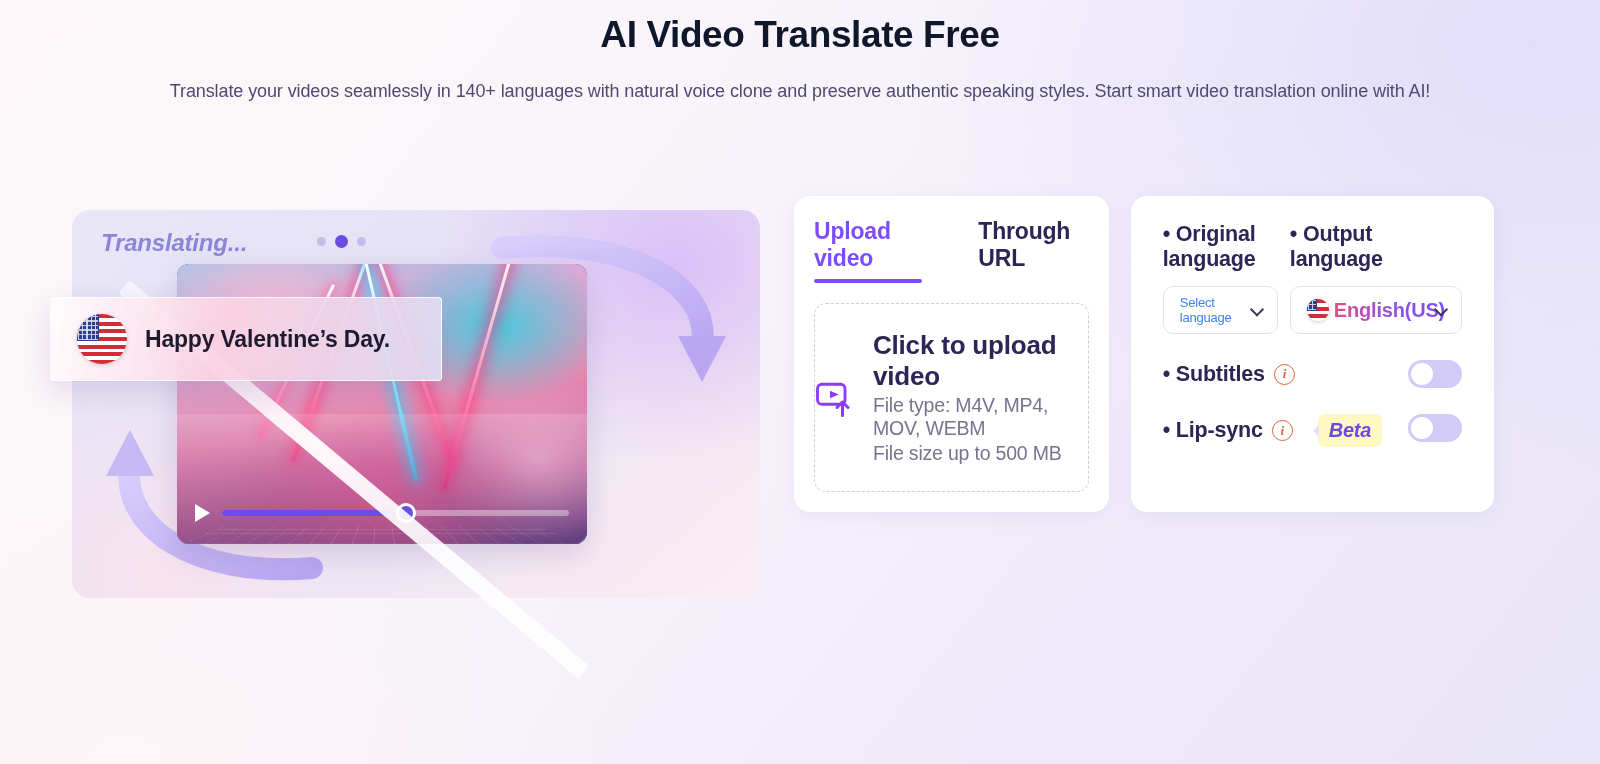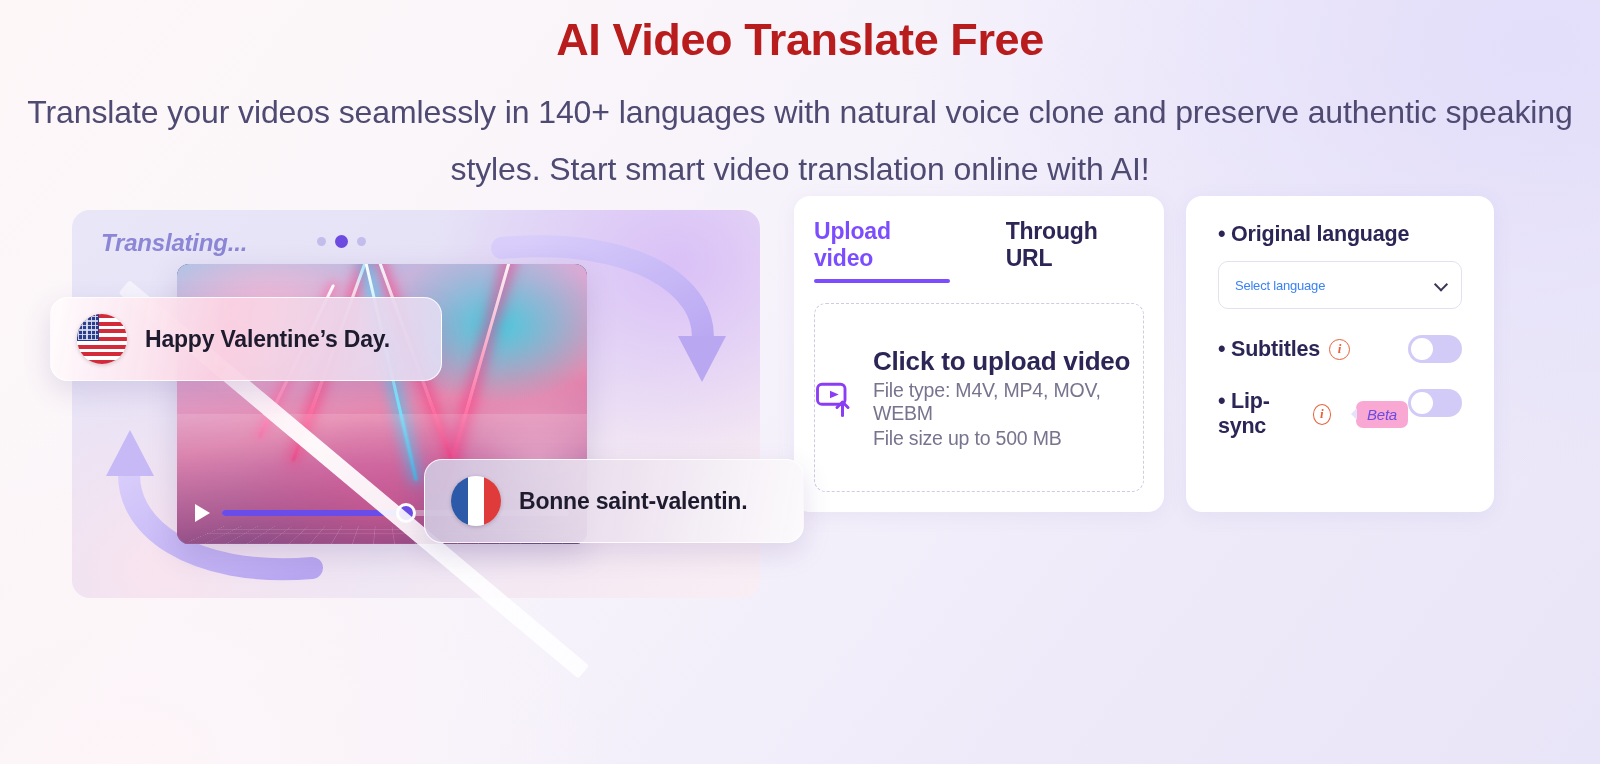--- a/index.html
+++ b/index.html
@@ -18,30 +18,30 @@
       linear-gradient(128deg, #fdf7f8 0%, #fbf6f9 22%, #f6f2fb 48%, #eeeaf9 72%, #e9e5f8 100%);
     position: relative;
   }
 
   
   .hero {
     padding-top: 14px;
     text-align: center;
   }
   .hero-title {
-    font-size: 45px;
+    font-size: 37px;
     font-weight: 800;
     letter-spacing: -0.4px;
-    color: #b91c1c;
+    color: #0f172a;
     line-height: 1.15;
   }
   .hero-sub {
     margin: 18px auto 0;
     width: 1560px;
-    font-size: 32px;
+    font-size: 18px;
     line-height: 1.78;
     color: #4e4a72;
     font-weight: 400;
     letter-spacing: -0.1px;
   }
 
   
   .main {
     position: absolute;
     top: 196px;
@@ -179,21 +179,21 @@
     transform: translate(-50%,-50%);
     width: 20px; height: 20px; border-radius: 50%;
     background: #6a4ce8; border: 3px solid #fff;
   }
 
   
   .bubble {
     position: absolute;
     display: flex; align-items: center; gap: 18px;
     padding: 16px 26px;
-    border-radius: 18px;
+    border-radius: 4px;
     border: 1.5px solid rgba(255,255,255,.85);
     box-shadow: 0 10px 28px rgba(100,70,150,0.16);
     font-size: 23px;
     font-weight: 600;
     color: #1e1b2e;
     letter-spacing: -0.2px;
     white-space: nowrap;
   }
   .bubble-en {
     left: -22px; top: 101px;
@@ -337,23 +337,23 @@
     width: 21px; height: 21px; border-radius: 50%;
     border: 1.7px solid #e8613a;
     color: #e8613a;
     font-size: 13px; font-weight: 700; font-style: italic;
     display: flex; align-items: center; justify-content: center;
     font-family: "Liberation Serif", serif;
   }
   .beta {
     position: relative;
     margin-left: 16px;
-    background: #f9a8d4;
+    background: #fef9c3;
     color: #6d4ae0;
-    font-size: 15px; font-weight: 400; font-style: italic;
+    font-size: 20px; font-weight: 700; font-style: italic;
     padding: 5px 11px;
     border-radius: 7px;
   }
   .beta::before {
     content: "";
     position: absolute; left: -5px; top: 50%;
     transform: translateY(-50%);
     border-top: 6px solid transparent;
     border-bottom: 6px solid transparent;
     border-right: 6px solid #e7e2fb;
@@ -429,28 +429,20 @@
     <div class="slash"></div>
 
     <div class="bubble bubble-en">
       <span class="flag flag-us">
         <span class="stripes"></span>
           <span class="canton"></span>
       </span>
       <span>Happy Valentine’s Day.</span>
     </div>
 
-    <div class="bubble bubble-fr">
-      <span class="flag flag-fr">
-        <i class="b"></i>
-          <i class="w"></i>
-          <i class="r"></i>
-      </span>
-      <span>Bonne saint-valentin.</span>
-    </div>
   </div>
 
   <div class="right">
 
     <div class="card card-upload">
       <div class="tabs">
         <div class="tab active">Upload video</div>
         <div class="tab">Through URL</div>
       </div>
 
@@ -473,20 +465,31 @@
       <div class="opt-row">
 
         <div class="opt-col">
           <div class="opt-label">• Original language</div>
           <div class="select">
             <span class="placeholder">Select language</span>
             <span class="chevron"></span>
           </div>
         </div>
 
+        <div class="opt-col">
+          <div class="opt-label">• Output language</div>
+          <div class="select">
+            <span class="flag flag-us mini-flag">
+              <span class="stripes"></span>
+                <span class="canton" style="width:10px;height:12px"></span>
+            </span>
+            <span class="value">English(US)</span>
+            <span class="chevron"></span>
+          </div>
+        </div>
       </div>
 
       <div class="toggle-row">
         <span class="toggle-label">
           <span>• Subtitles</span>
           <span class="info-icon">i</span>
         </span>
         <span class="toggle">
           <span class="knob"></span>
         </span>

